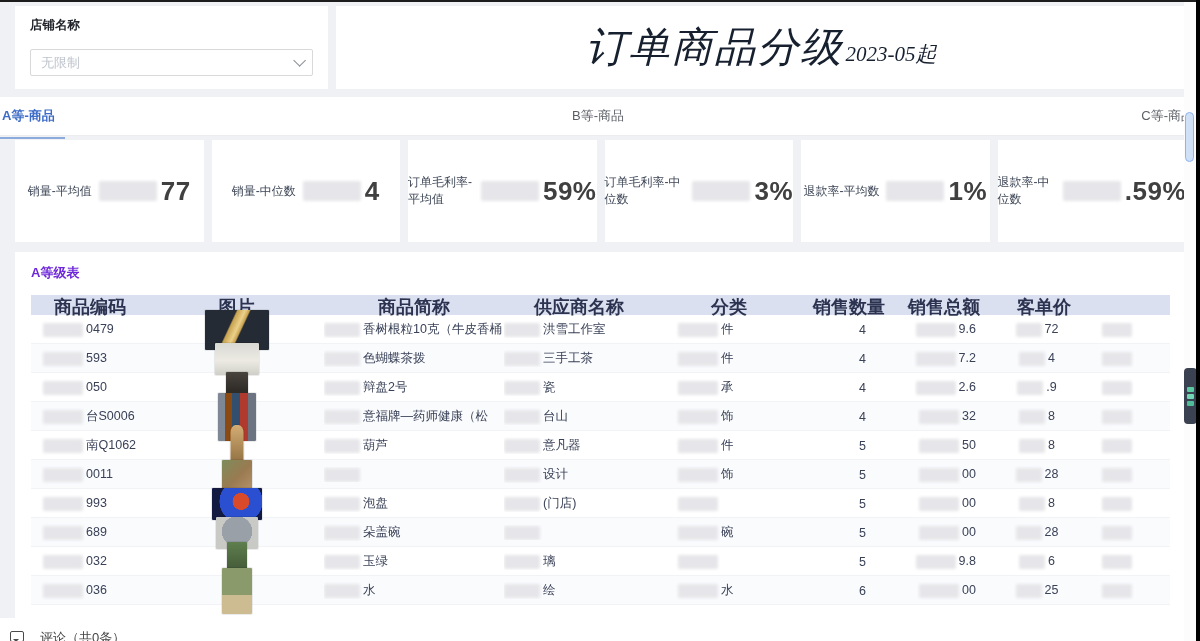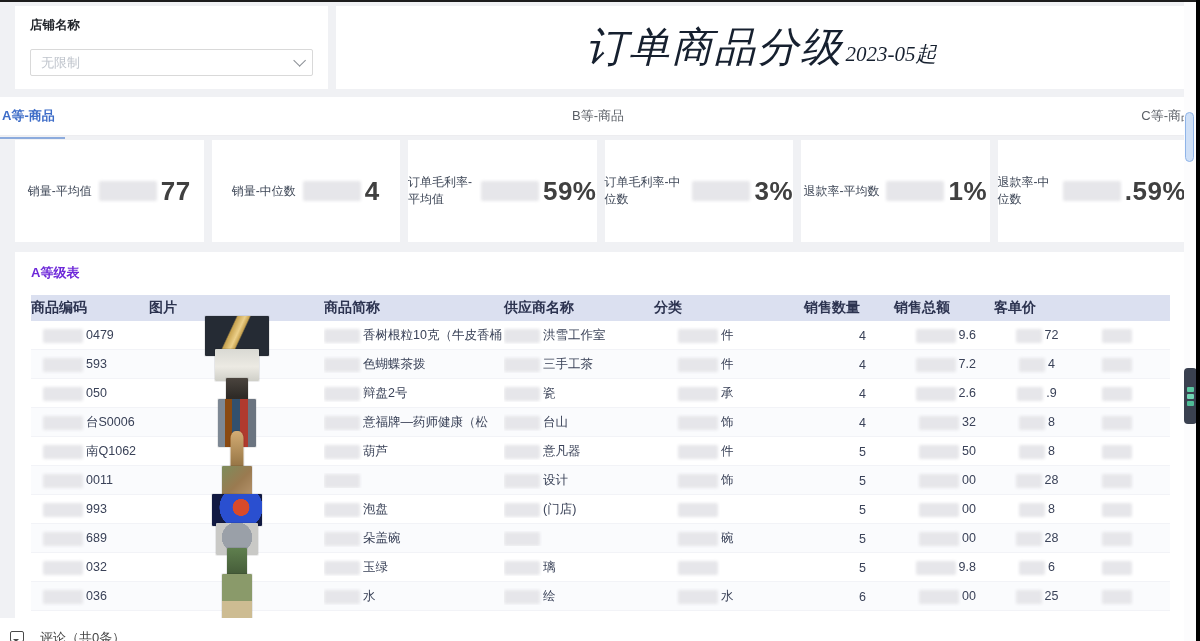--- a/index.html
+++ b/index.html
@@ -57,22 +57,22 @@
   .cz-metric { width:58px; height:20px; margin-right:4px; }
   .w26{width:26px} .w30{width:30px} .w36{width:36px} .w40{width:40px}
 
   
   .table-card { position:absolute; left:15px; right:14px; top:252px; height:366px; background:#fff;
     padding:12px 16px 0 16px; overflow:hidden; }
   .table-title { font-size:13px; font-weight:bold; color:#6d28d9; }
   .grid { margin-top:13px; }
   .grid-header, .grid-row { display:grid;
     grid-template-columns:118px 175px 180px 150px 150px 90px 100px 100px 1fr; }
-  .grid-header { background:#dbe0f0; height:26px; align-items:center;
-    font-size:14px; font-weight:bold; color:#2c3350; }
+  .grid-header { background:#dbe0f0; height:20px; align-items:center;
+    font-size:18px; font-weight:bold; color:#2c3350; text-align:center; }
   .grid-row { height:29px; align-items:center; font-size:12.5px; color:#3a4258;
     border-bottom:1px solid #f2f3f7; background:#fff; }
   .grid-row:nth-child(even) { background:#fafbfd; }
   .td { white-space:nowrap; overflow:visible; }
   .c-code { text-align:left; padding-left:12px; }
   .c-img  { position:relative; height:29px; }
   .c-name { text-align:left; overflow:hidden; }
   .c-sup  { text-align:left; overflow:hidden; }
   .c-cat  { text-align:left; padding-left:24px; }
   .c-qty  { text-align:right; padding-right:28px; }

